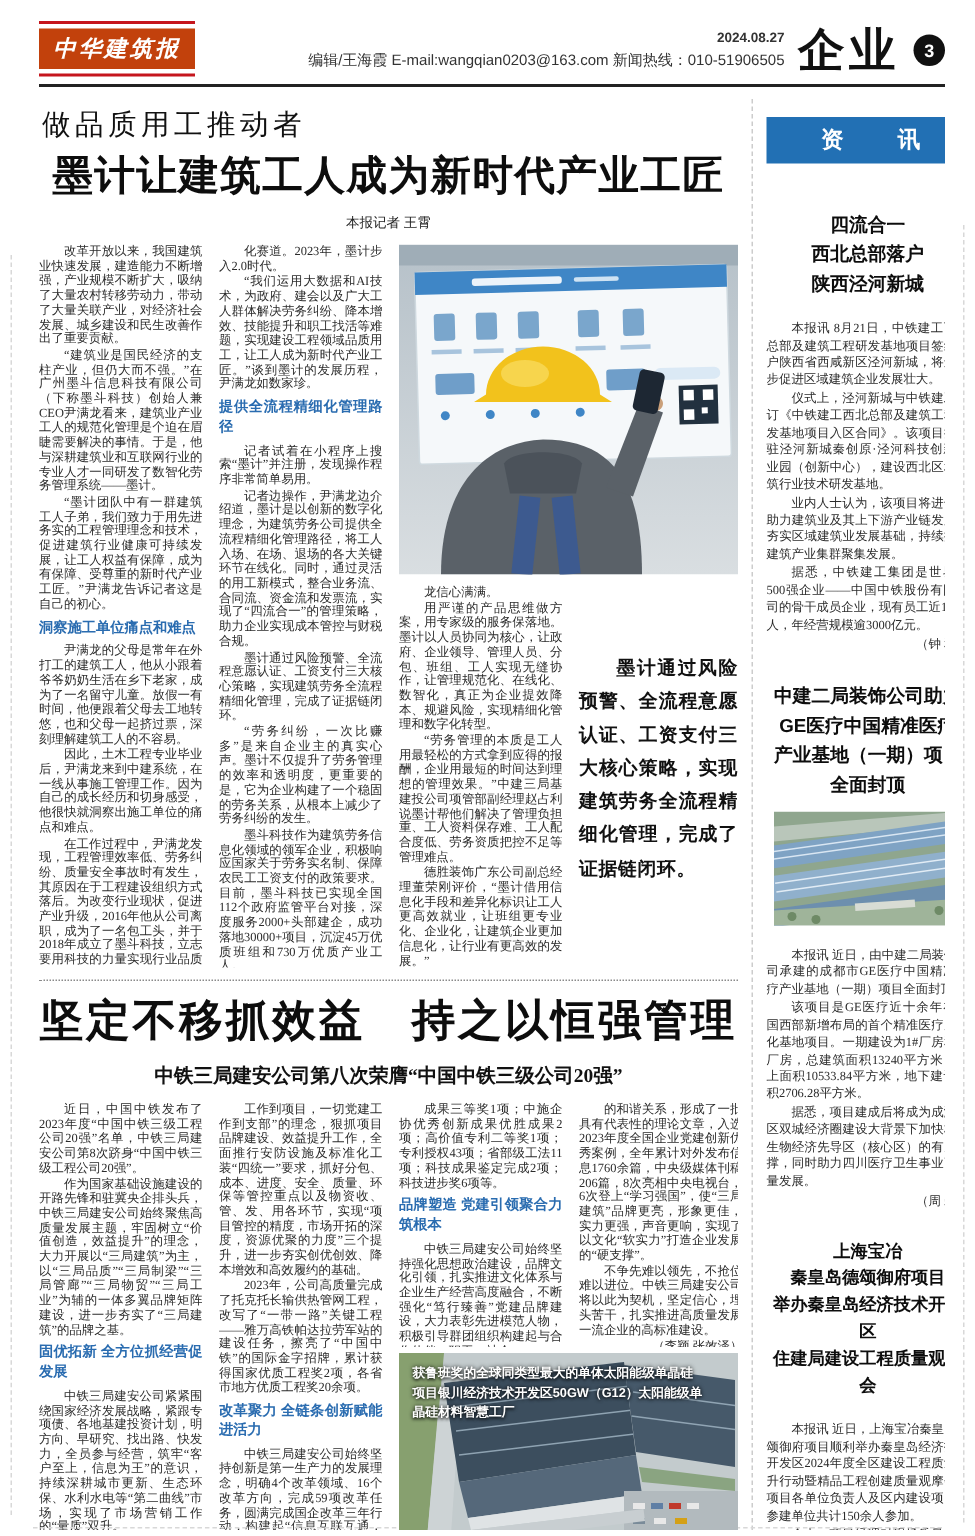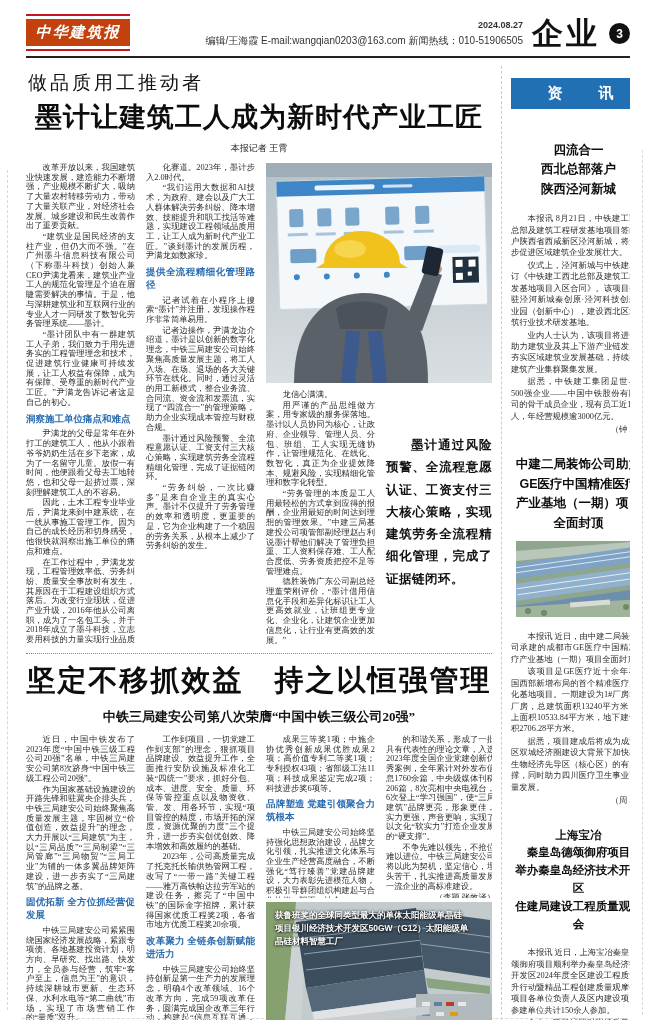--- a/index.html
+++ b/index.html
@@ -120,23 +120,24 @@
                 <h4 class="blk-h">洞察施工单位痛点和难点</h4>
                 <p class="blk-p">尹满龙的父母是常年在外打工的建筑工人，他从小跟着爷爷奶奶生活在乡下老家，成为了一名留守儿童。放假一有时间，他便跟着父母去工地转悠，也和父母一起挤过票，深刻理解建筑工人的不容易。</p>
                 <p class="blk-p">因此，土木工程专业毕业后，尹满龙来到中建系统，在一线从事施工管理工作。因为自己的成长经历和切身感受，他很快就洞察出施工单位的痛点和难点。</p>
                 <p class="blk-p">在工作过程中，尹满龙发现，工程管理效率低、劳务纠纷、质量安全事故时有发生，其原因在于工程建设组织方式落后。为改变行业现状，促进产业升级，2016年他从公司离职，成为了一名包工头，并于2018年成立了墨斗科技，立志要用科技的力量实现行业品质用工。</p>
               </div>
             <div class="col">
                 <p class="blk-p">化赛道。2023年，墨计步入2.0时代。</p>
                 <p class="blk-p">“我们运用大数据和AI技术，为政府、建会以及广大工人群体解决劳务纠纷、降本增效、技能提升和职工找活等难题，实现建设工程领域品质用工，让工人成为新时代产业工匠。”谈到墨计的发展历程，尹满龙如数家珍。</p>
                 <h4 class="blk-h">提供全流程精细化管理路径</h4>
                 <p class="blk-p">记者试着在小程序上搜索“墨计”并注册，发现操作程序非常简单易用。</p>
-                <p class="blk-p">记者边操作，尹满龙边介绍道，墨计是以创新的数字化理念，中铁三局建安公司始终聚焦高质量发展主题，将工人入场、在场、退场的各大关键环节在线化。同时，通过灵活的用工新模式，整合业务流、合同流、资金流和发票流，实现了“四流合一”的管理策略，助力企业实现成本管控与财税合规。</p>
+                <p class="blk-p">记者边操作，尹满龙边介绍道，墨计是以创新的数字化理念，为建筑劳务公司提供全流程精细化管理路径，将工人入场、在场、退场的各大关键环节在线化。同时，通过灵活的用工新模式，整合业务流、合同流、资金流和发票流，实现了“四流合一”的管理策略，助力企业实现成本管控与财税合规。</p>
                 <p class="blk-p">墨计通过风险预警、全流程意愿认证、工资支付三大核心策略，实现建筑劳务全流程精细化管理，完成了证据链闭环。</p>
                 <p class="blk-p">“劳务纠纷，一次比赚多”是来自企业主的真实心声。墨计不仅提升了劳务管理的效率和透明度，更重要的是，它为企业构建了一个稳固的劳务关系，从根本上减少了劳务纠纷的发生。</p>
+                <p class="blk-p">墨斗科技作为建筑劳务信息化领域的领军企业，积极响应国家关于劳务实名制、保障农民工工资支付的政策要求。目前，墨斗科技已实现全国112个政府监管平台对接，深度服务2000+头部建企，成功落地30000+项目，沉淀45万优质班组和730万优质产业工人。</p>
               </div>
             <div class="a1-right">
 
               <svg class="photo-main" viewBox="0 0 226 220" xmlns="http://www.w3.org/2000/svg">
                 <defs>
                   <linearGradient id="g1" x1="0" y1="0" x2="0" y2="1">
                     <stop offset="0" stop-color="#b6c1c9"></stop>
                       <stop offset="1" stop-color="#d9dee1"></stop>
                   </linearGradient>
                 </defs>

